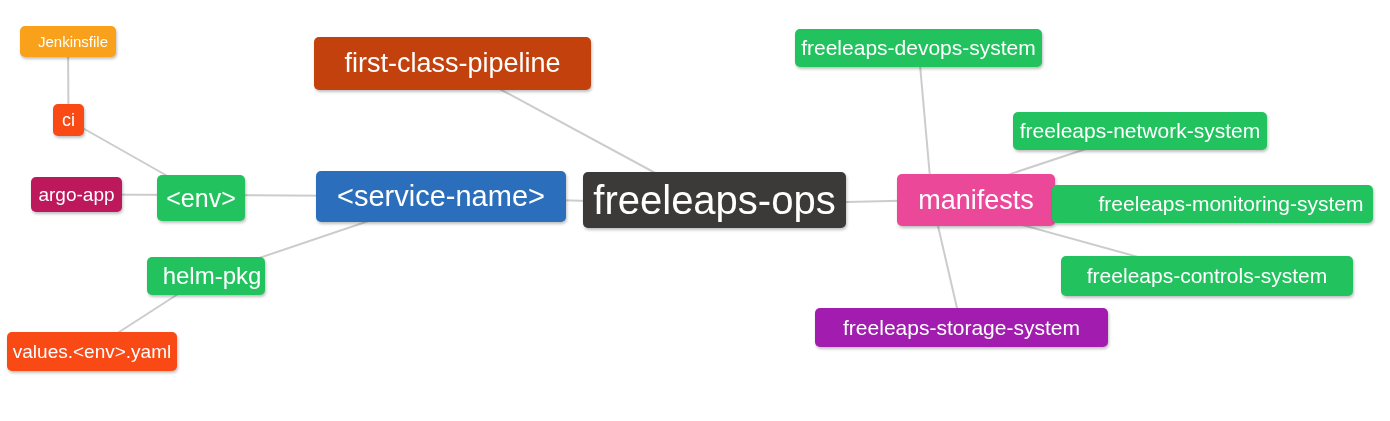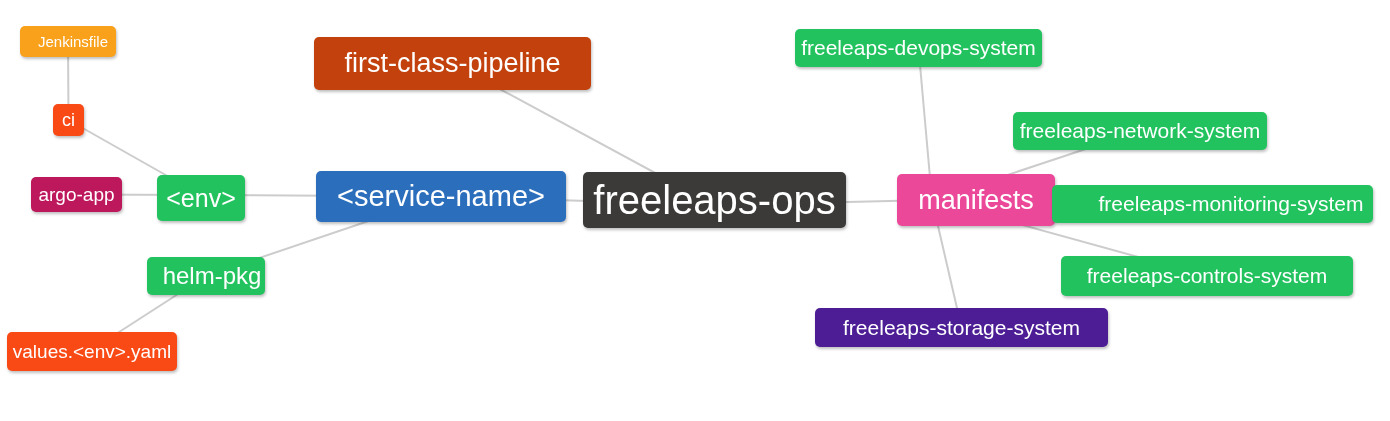--- a/index.html
+++ b/index.html
@@ -91,16 +91,16 @@
     </div>
     <div class="node" style="left: 1013px; top: 112px; width: 254px; height: 38px; font-size: 21px; background: rgb(34, 195, 95); color: rgb(255, 255, 255);">
       <span>freeleaps-network-system</span>
     </div>
     <div class="node" style="left: 1052px; top: 185px; width: 321px; height: 38px; font-size: 21px; background: rgb(34, 195, 95); color: rgb(255, 255, 255); padding-left: 37px;">
       <span>freeleaps-monitoring-system</span>
     </div>
     <div class="node" style="left: 1061px; top: 256px; width: 292px; height: 40px; font-size: 21px; background: rgb(34, 195, 95); color: rgb(255, 255, 255);">
       <span>freeleaps-controls-system</span>
     </div>
-    <div class="node" style="left: 815px; top: 308px; width: 293px; height: 39px; font-size: 21px; background: #4c1d95; color: rgb(255, 255, 255);">
+    <div class="node" style="left: 815px; top: 308px; width: 293px; height: 39px; font-size: 21px; background: #a21caf; color: rgb(255, 255, 255);">
       <span>freeleaps-storage-system</span>
     </div>
   </div>
 
 </body></html>

